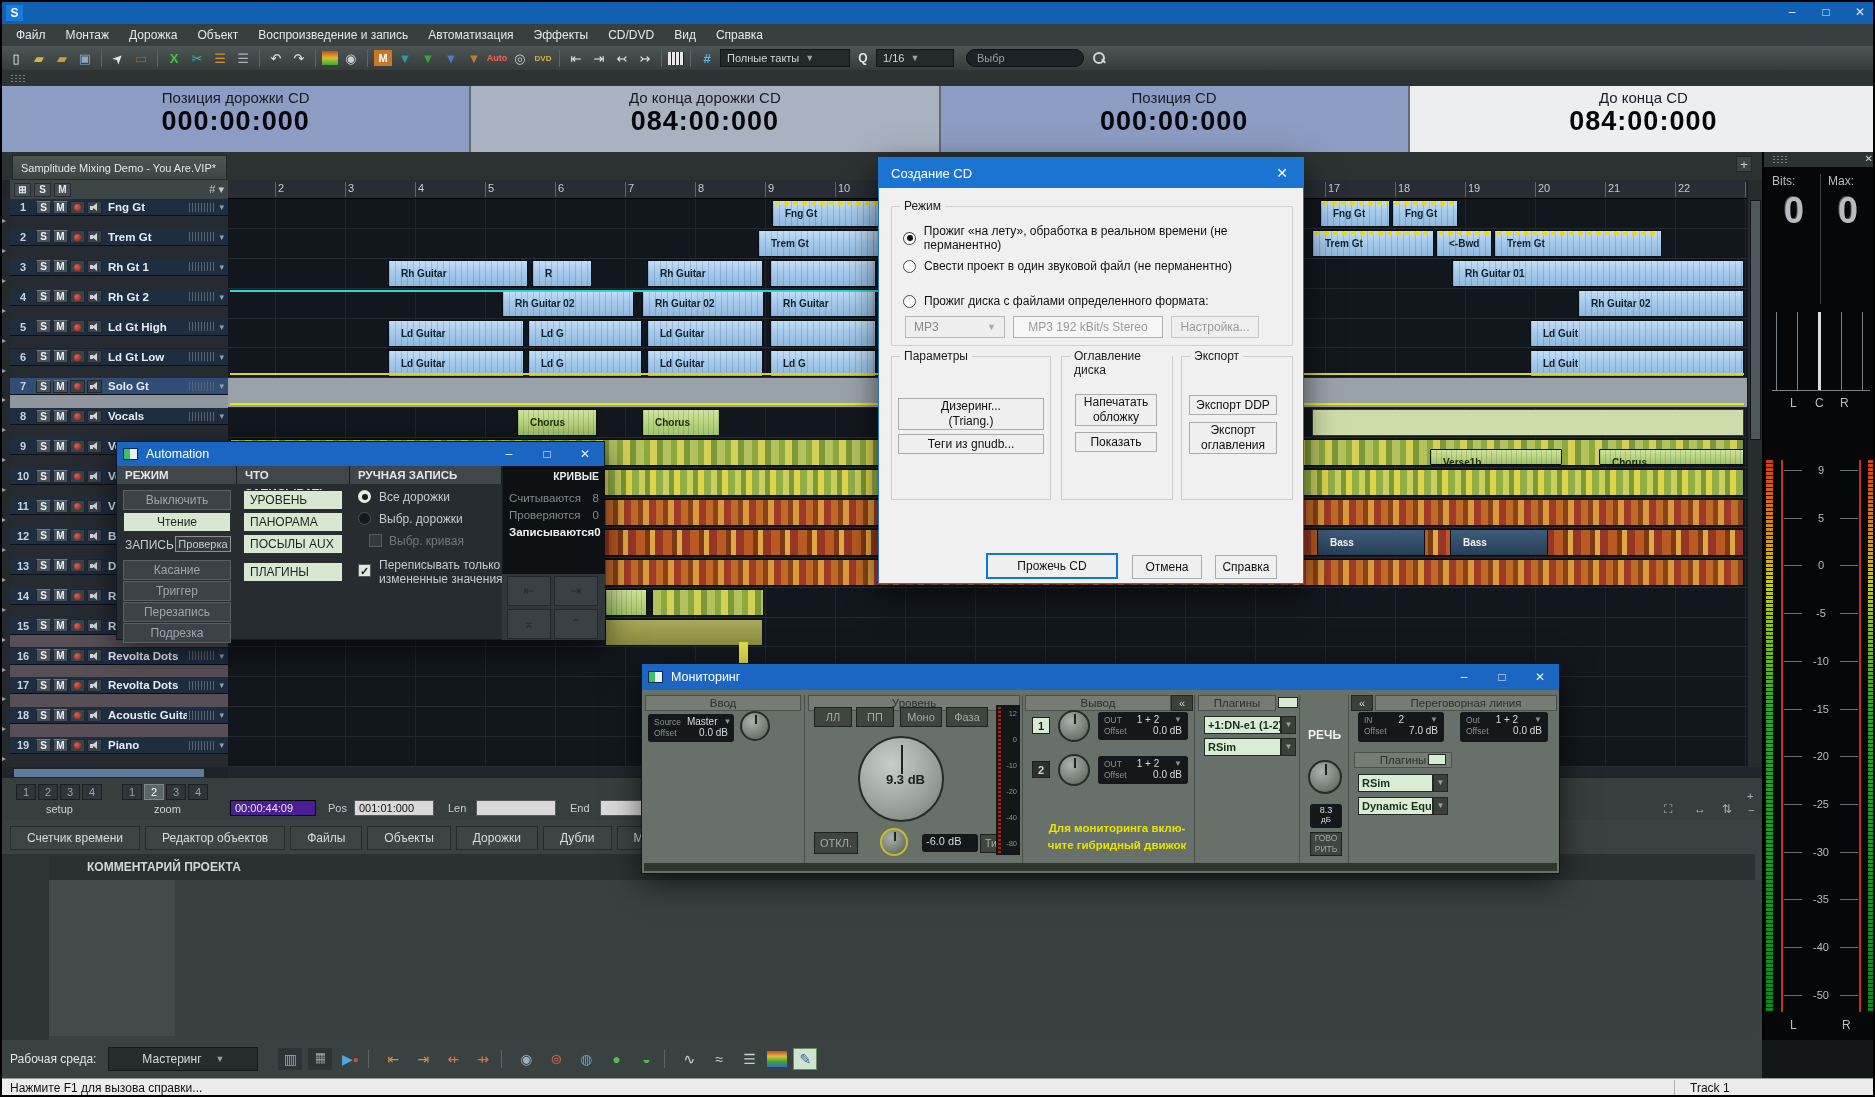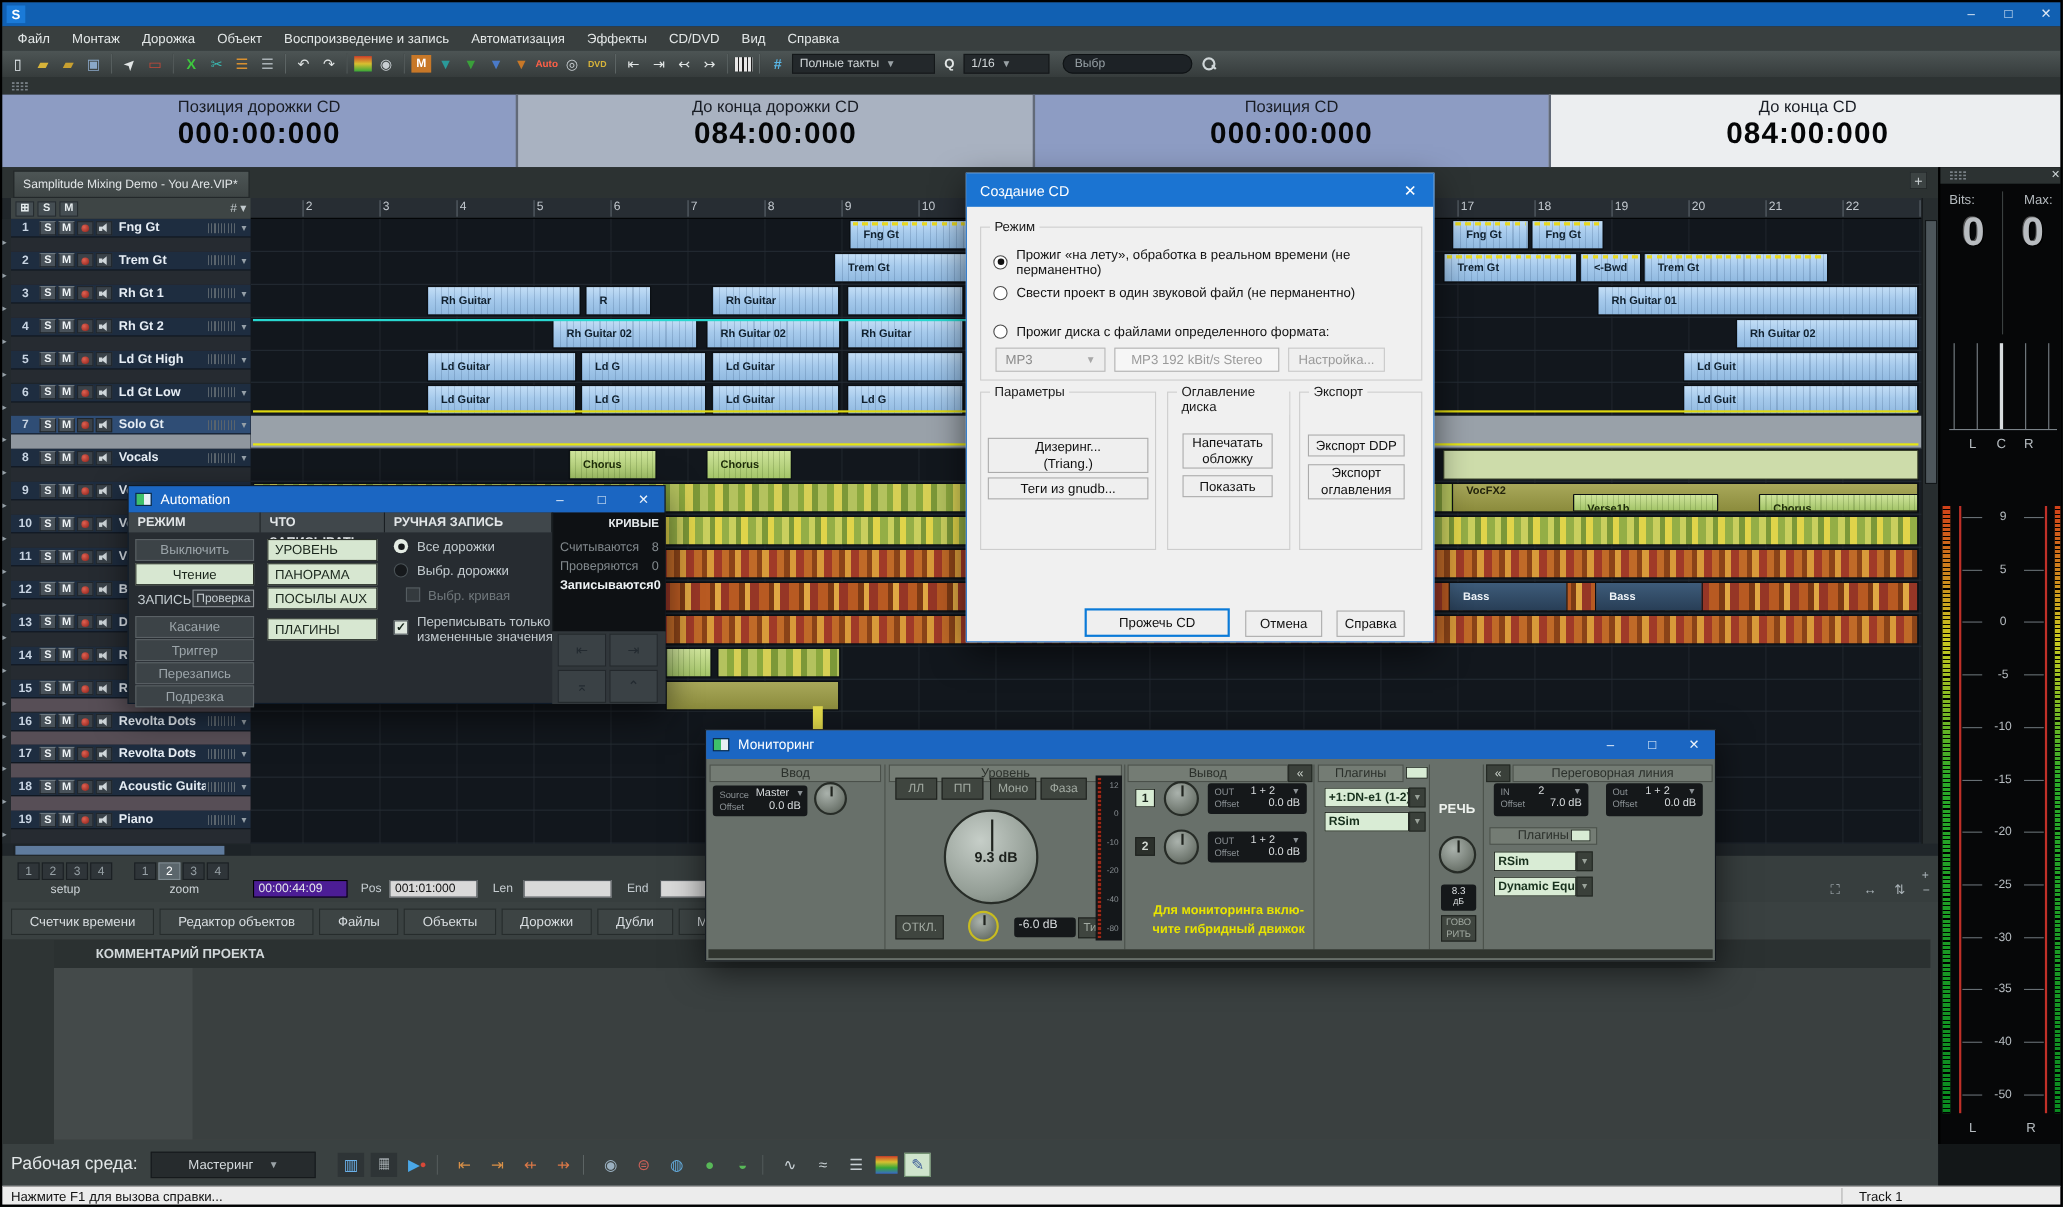--- a/index.html
+++ b/index.html
@@ -107,21 +107,21 @@
   #dock { left:0; top:818px; width:1760px; height:220px; background:#3a4141; }
   #docktabs { position:absolute; left:8px; top:6px; display:flex; gap:5px; }
   .dtab { height:24px; background:#3d4444; border:1px solid #262c2c; color:#d8dde0; font-size:12px; display:flex; align-items:center; padding:0 16px; white-space:nowrap; }
   #commentpanel { position:absolute; left:47px; top:34px; width:1706px; height:182px; background:#444a4a; }
   #commenthdr { position:absolute; left:0; top:0; width:100%; height:26px; background:#2b3131; color:#d2d8da; font-size:12px; font-weight:bold; line-height:26px; padding-left:38px; }
   #commentinner { position:absolute; left:126px; top:26px; right:0; bottom:0; background:#3a4040; }
   #dockleft { position:absolute; left:0; top:852px; width:47px; height:186px; background:#2e3434; }
 
   
   #bottombar { left:0; top:1038px; width:1760px; height:38px; background:#3a4141; display:flex; align-items:center; }
-  #bottombar .wslabel { color:#e2e7e8; font-size:16px; margin-left:8px; }
+  #bottombar .wslabel { color:#e2e7e8; font-size:12px; margin-left:8px; }
   #wsdrop { width:150px; height:24px; background:#262b2d; border:1px solid #161a1c; color:#d6dbde; font-size:12px; display:flex; align-items:center; justify-content:center; gap:14px; margin-left:12px; }
   .bbchip { width:24px; height:22px; display:flex; align-items:center; justify-content:center; font-size:14px; margin-left:6px; }
   #bb-right-dark { left:1760px; top:1038px; width:115px; height:38px; background:#131718; }
   #statusbar { left:0; top:1076px; width:1875px; height:19px; background:#ececec; border-top:1px solid #9a9a9a; color:#111; font-size:12px; }
   #statusbar .hint { position:absolute; left:8px; top:2px; }
   #statusbar .trk { position:absolute; left:1688px; top:2px; }
   #statusbar .sep { position:absolute; left:1672px; top:1px; width:1px; height:17px; background:#b0b0b0; }
 
   
   #meterpanel { left:1760px; top:150px; width:115px; height:888px; background:#060708; border-left:2px solid #000; }
@@ -873,23 +873,20 @@
         <span class="">Ld Guit</span>
       </div>
       <div class="clip c-green" style="left:289px;top:210.3px;width:80px;height:27px">
         <span class="">Chorus</span>
       </div>
       <div class="clip c-green" style="left:414px;top:210.3px;width:78px;height:27px">
         <span class="">Chorus</span>
       </div>
       <div class="clip c-palegreen" style="left:1084px;top:210.3px;width:432px;height:27px"></div>
       <div class="clip c-dg" style="left:2px;top:240.2px;width:1514px;height:27px"></div>
-      <div class="clip c-olive" style="left:1092px;top:240.2px;width:424px;height:27px">
-        <span class="top">VocFX2</span>
-      </div>
       <div class="clip c-green" style="left:1202px;top:250.2px;width:132px;height:16px">
         <span class="">Verse1b</span>
       </div>
       <div class="clip c-green" style="left:1371px;top:250.2px;width:145px;height:16px">
         <span class="">Chorus</span>
       </div>
       <div class="clip c-dg2" style="left:2px;top:270.1px;width:1514px;height:27px"></div>
       <div class="clip c-dor" style="left:2px;top:300.0px;width:1514px;height:27px"></div>
       <div class="clip c-dor2" style="left:2px;top:329.9px;width:1514px;height:27px"></div>
       <div class="clip c-bass" style="left:1089px;top:329.9px;width:108px;height:27px">
@@ -997,21 +994,21 @@
     <span class="sep"></span>
     <span class="trk">Track 1</span>
   </div>
 
   <div id="meterpanel" class="abs">
     <div id="mp-title">
       <span class="grip" style="top:3px"></span>
       <span id="mp-close">✕</span>
     </div>
     <span class="mp-lbl" style="left:8px;top:22px">Bits:</span>
-    <span class="mp-lbl" style="left:76px;top:22px">Max:</span>
+    <span class="mp-lbl" style="left:64px;top:22px">Max:</span>
     <span class="mp-big" style="left:20px;top:38px">0</span>
     <span class="mp-big" style="left:74px;top:38px">0</span>
     <span class="abs" style="left:56px;top:22px;width:1px;height:130px;background:#3a4040"></span>
     <span class="bal-line" style="left:12px"></span>
     <span class="bal-line" style="left:33px"></span>
     <span class="bal-line bal-center" style="left:54px"></span>
     <span class="bal-line" style="left:77px"></span>
     <span class="bal-line" style="left:98px"></span>
     <span id="bal-base"></span>
     <span class="mp-lbl" style="left:26px;top:244px">L</span>

